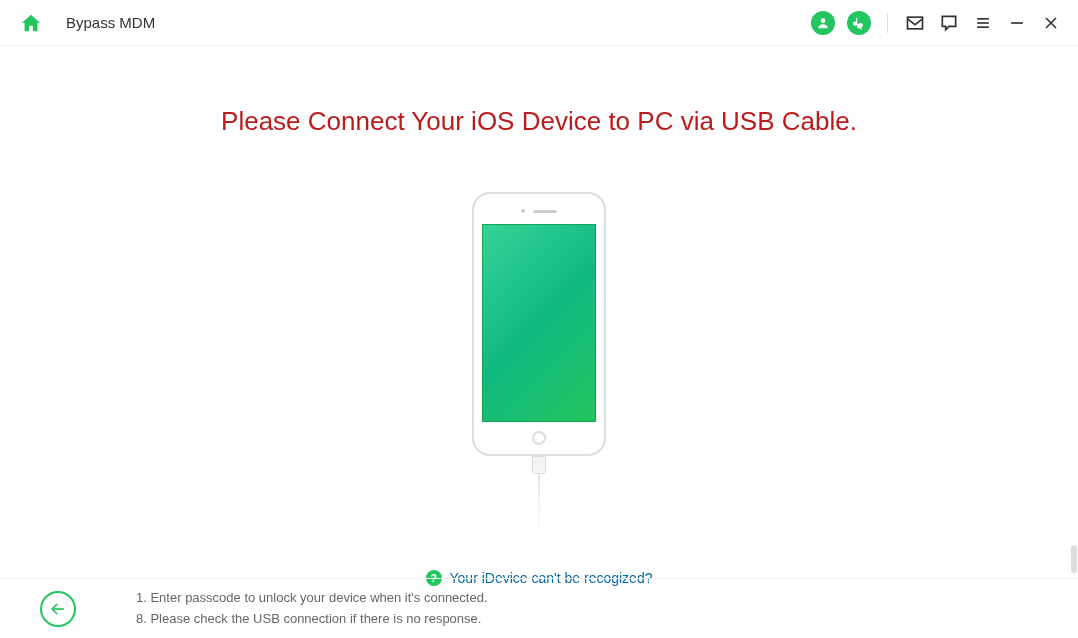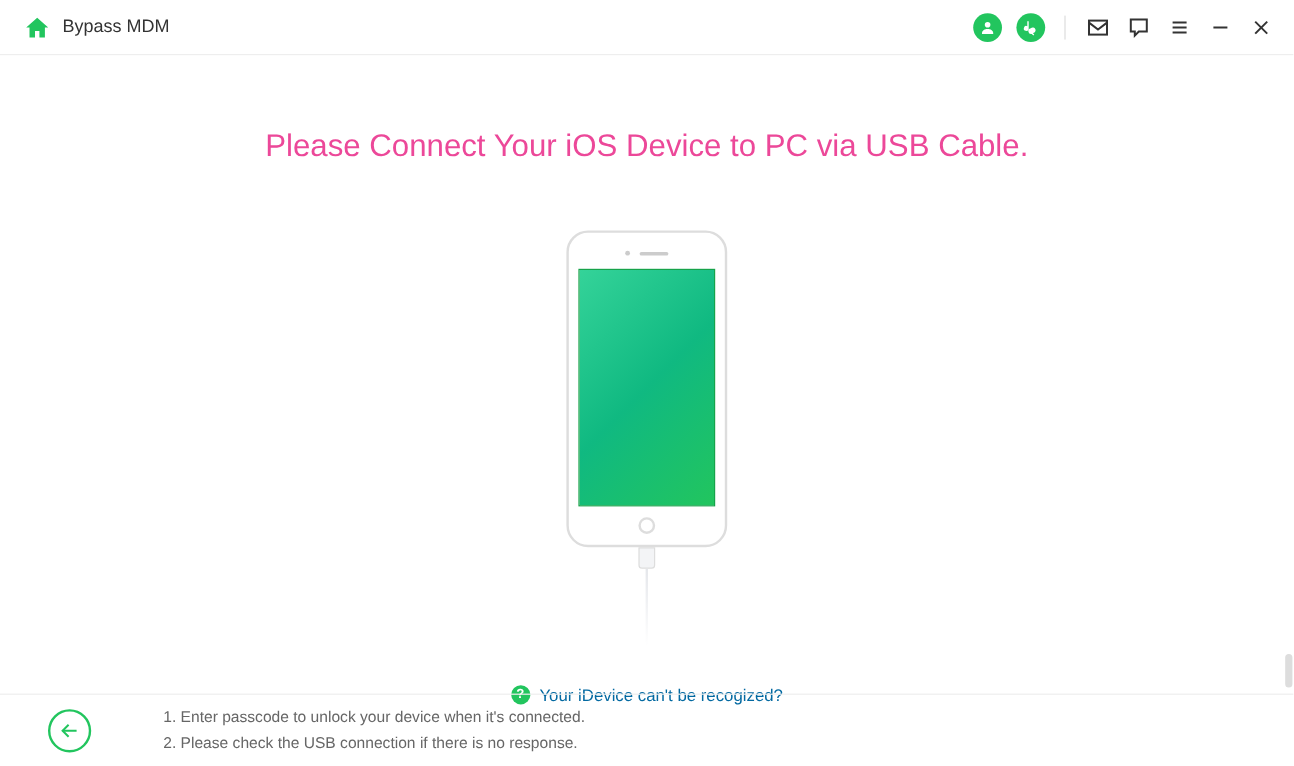--- a/index.html
+++ b/index.html
@@ -1,31 +1,31 @@
 <!DOCTYPE html>
 <html><head>
   <meta charset="utf-8">
   <style>
     * { margin: 0; padding: 0; box-sizing: border-box; font-family: Arial, sans-serif; }
     body { width: 1078px; height: 638px; background: #fff; overflow: hidden; position: relative; }
     
     
     .header { height: 46px; display: flex; align-items: center; justify-content: space-between; padding: 0 16px 0 20px; border-bottom: 1px solid #eee; }
-    .header-left { display: flex; align-items: center; gap: 10px; }
+    .header-left { display: flex; align-items: center; gap: 24px; }
     .home-icon { width: 22px; height: 22px; color: #22c55e; cursor: pointer; }
     .title { font-size: 15px; color: #333; }
     .header-right { display: flex; align-items: center; gap: 12px; }
     .icon-circle { width: 24px; height: 24px; border-radius: 50%; background: #22c55e; display: flex; align-items: center; justify-content: center; cursor: pointer; }
     .divider { width: 1px; height: 20px; background: #ddd; margin: 0 4px; }
     .window-icon { width: 22px; height: 22px; cursor: pointer; display: flex; align-items: center; justify-content: center; color: #333; }
     .window-icon svg { width: 20px; height: 20px; }
 
     
     .main { text-align: center; padding-top: 60px; }
-    .heading { font-size: 26px; font-weight: 400; color: #ec4899; }
+    .heading { font-size: 26px; font-weight: 400; color: #b91c1c; }
     
     
     .phone-wrap { margin-top: 55px; display: inline-block; position: relative; }
     .phone { width: 134px; height: 264px; border: 2px solid #ddd; border-radius: 18px; background: #fff; position: relative; margin: 0 auto; }
     .phone-speaker { position: absolute; top: 15px; left: 50%; transform: translateX(-50%); display: flex; align-items: center; gap: 8px; }
     .speaker-dot { width: 4px; height: 4px; border-radius: 50%; background: #ccc; }
     .speaker-bar { width: 24px; height: 3px; border-radius: 2px; background: #ccc; }
     .phone-screen { position: absolute; top: 30px; left: 8px; right: 8px; bottom: 32px; background: linear-gradient(135deg, #34d399 0%, #10b981 50%, #22c55e 100%); border: 1px solid #16a34a; }
     .phone-button { position: absolute; bottom: 9px; left: 50%; transform: translateX(-50%); width: 14px; height: 14px; border: 2px solid #ddd; border-radius: 50%; }
     .cable-connector { width: 14px; height: 18px; background: #f3f4f6; border: 1px solid #ddd; border-radius: 0 0 3px 3px; margin: 0 auto; margin-top: 0px; }
@@ -125,15 +125,15 @@
 
 <div class="footer">
   <div class="back-btn">
     <svg width="20" height="20" viewBox="0 0 24 24" fill="none" stroke="currentColor" stroke-width="2">
         <line x1="19" y1="12" x2="5" y2="12"></line>
         <polyline points="11 18 5 12 11 6"></polyline>
       </svg>
   </div>
   <div class="instructions">
     <div>1. Enter passcode to unlock your device when it's connected.</div>
-    <div>2. Please check the USB connection if there is no response.</div>
+    <div>8. Please check the USB connection if there is no response.</div>
   </div>
 </div>
 
 </body></html>

